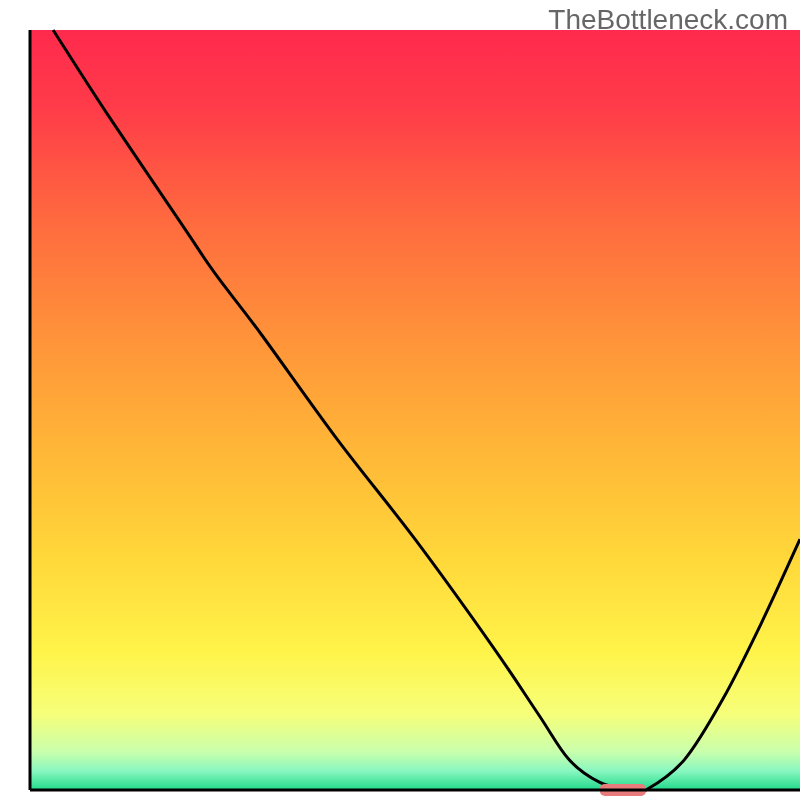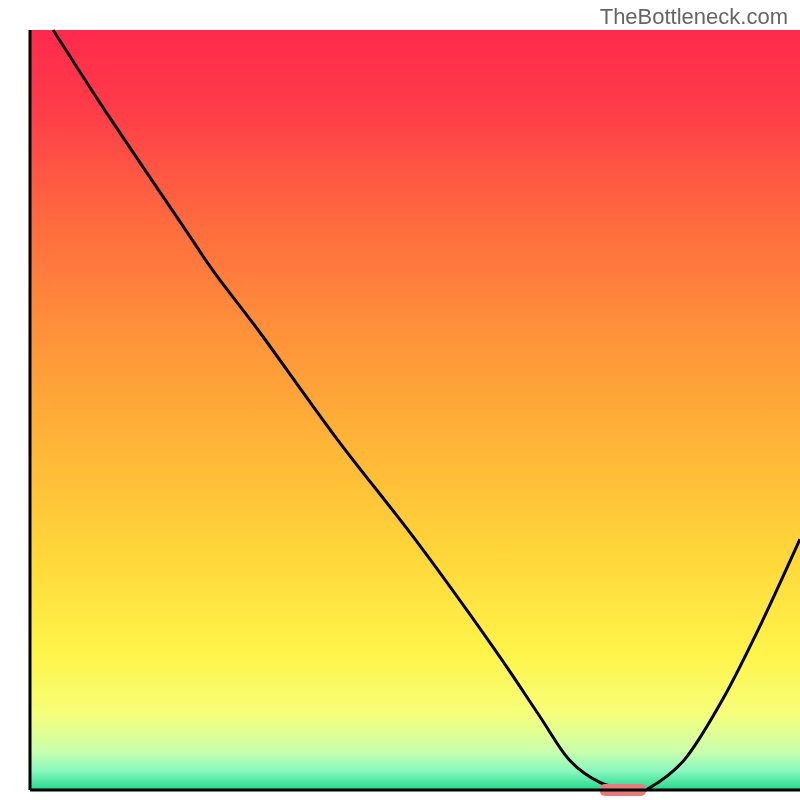--- a/index.html
+++ b/index.html
@@ -7,21 +7,21 @@
     padding: 0;
     width: 800px;
     height: 800px;
     overflow: hidden;
   }
   .watermark {
     position: absolute;
     top: 4px;
     right: 12px;
     font-family: Arial, Helvetica, sans-serif;
-    font-size: 22px;
+    font-size: 28px;
     color: #666666;
     font-weight: normal;
     z-index: 10;
   }
   .chart-wrap {
     position: relative;
     width: 800px;
     height: 800px;
   }
   svg {

